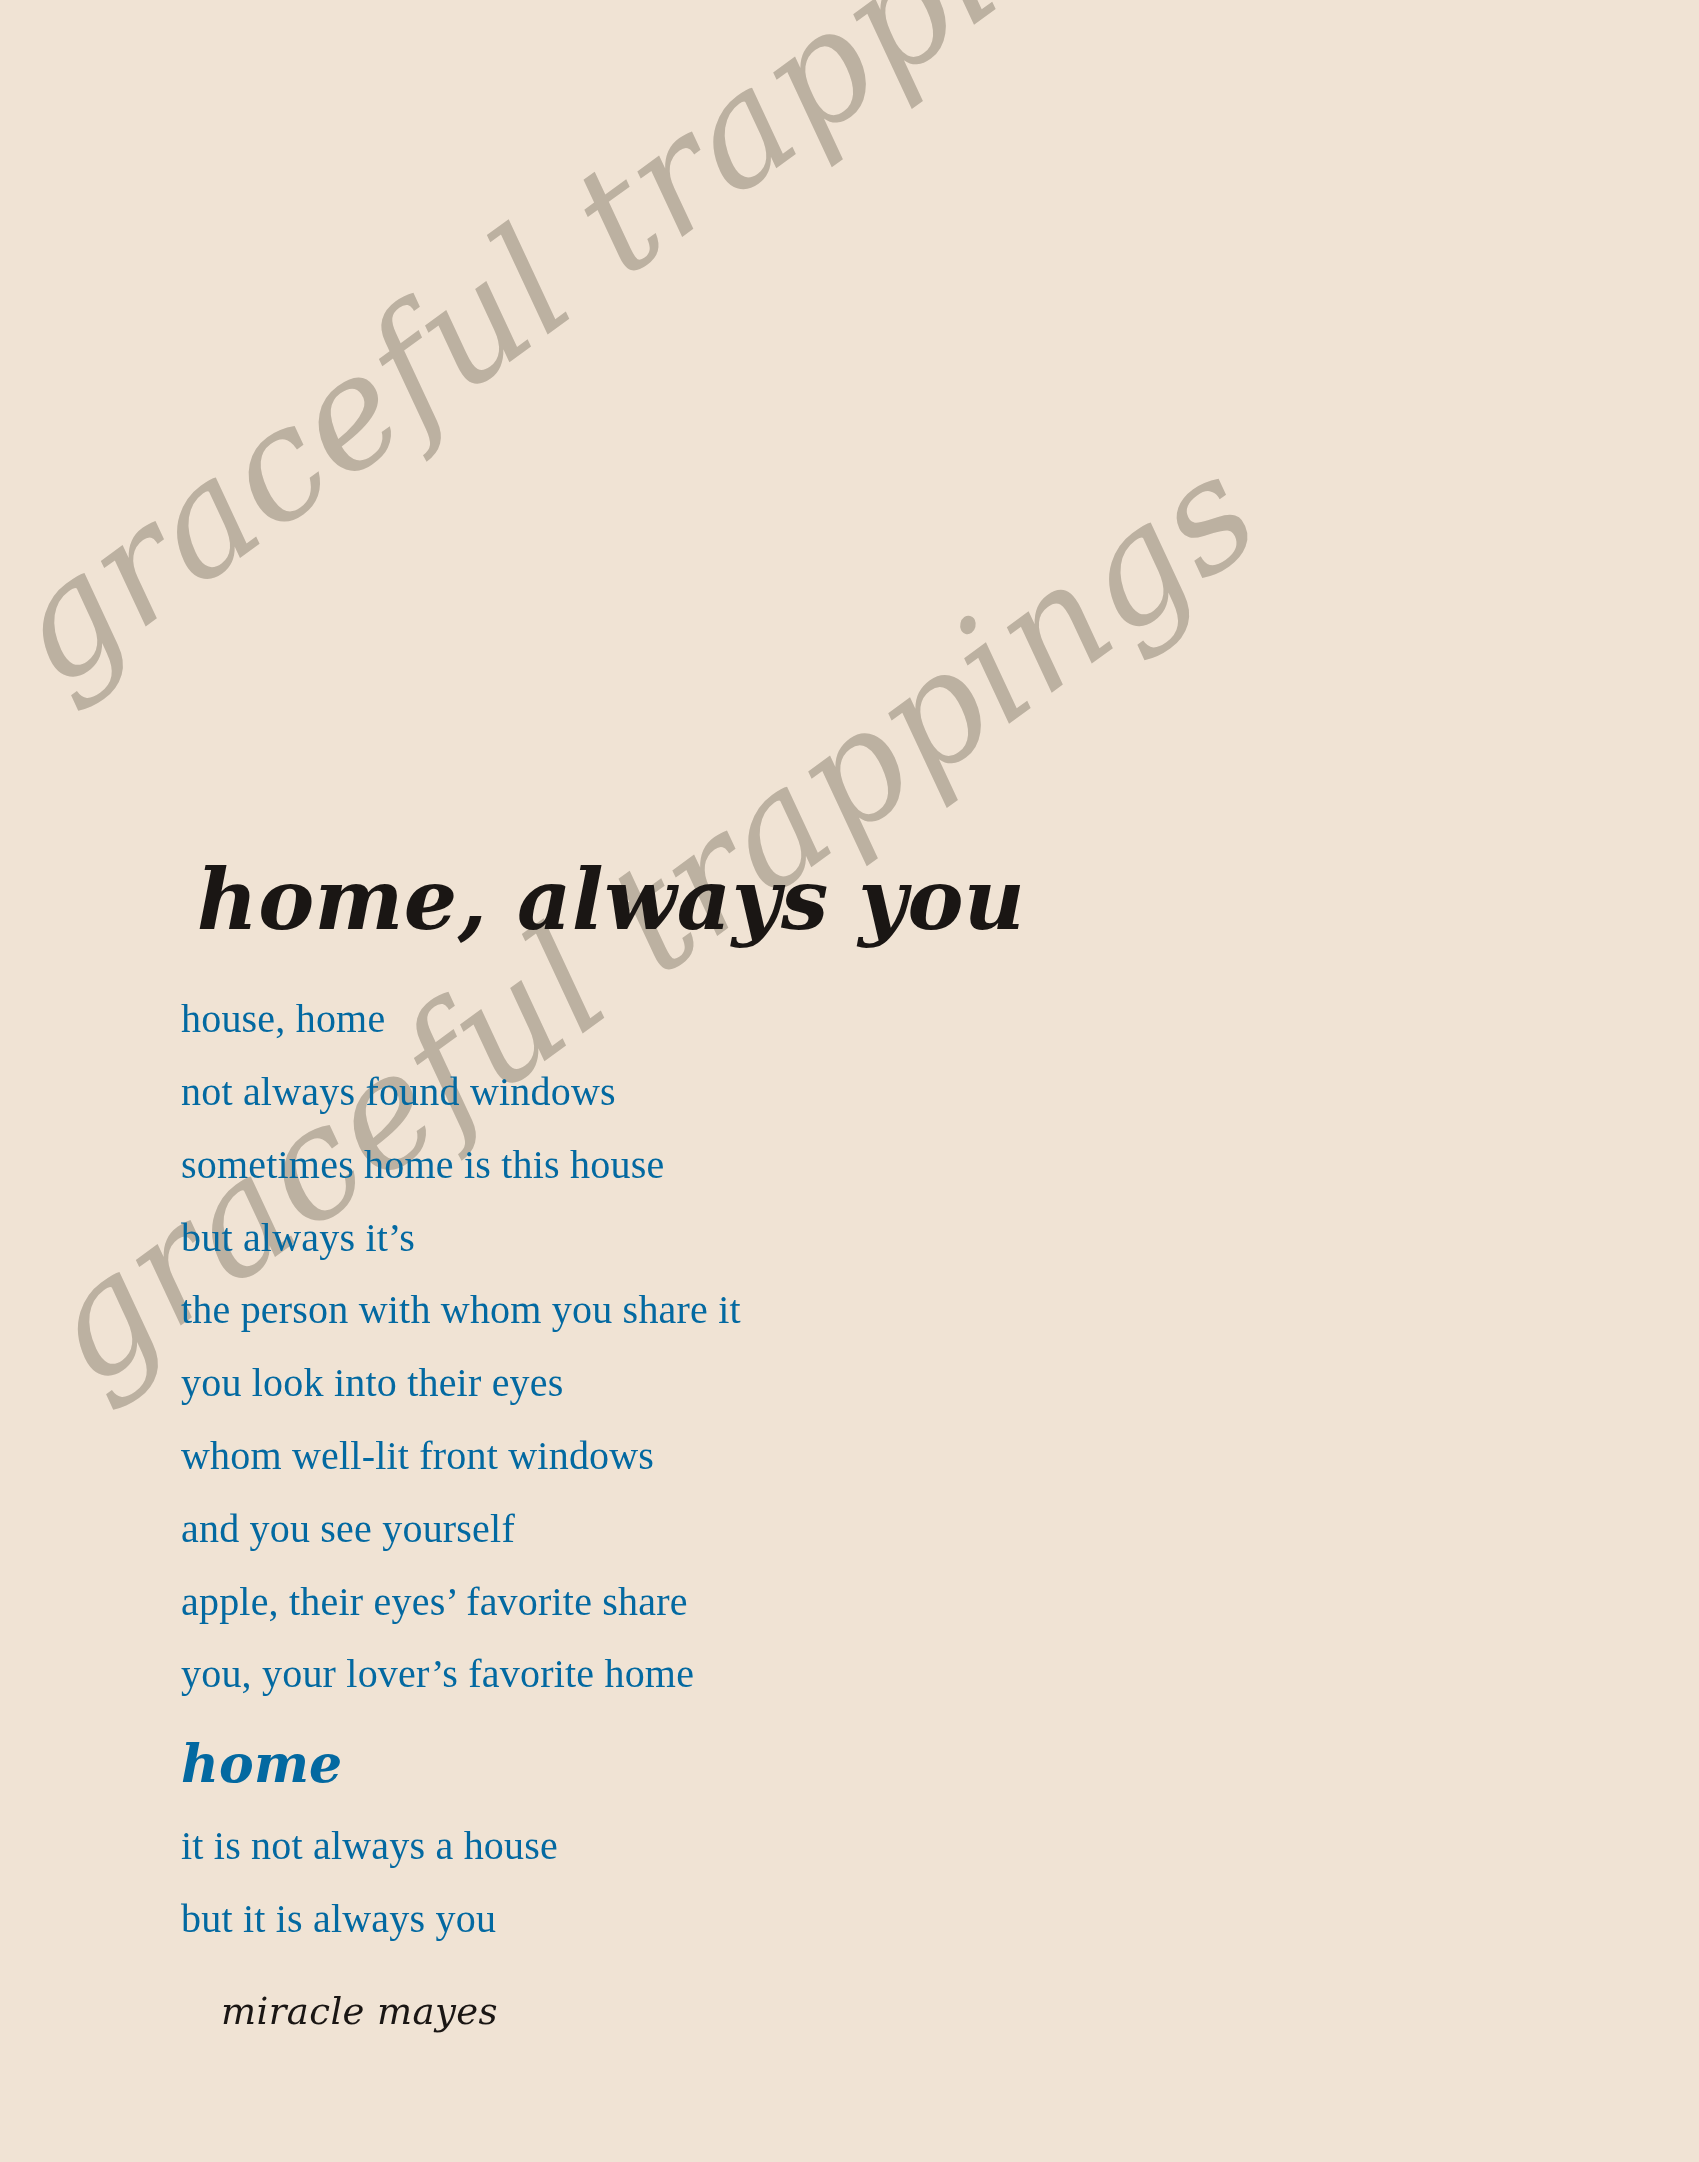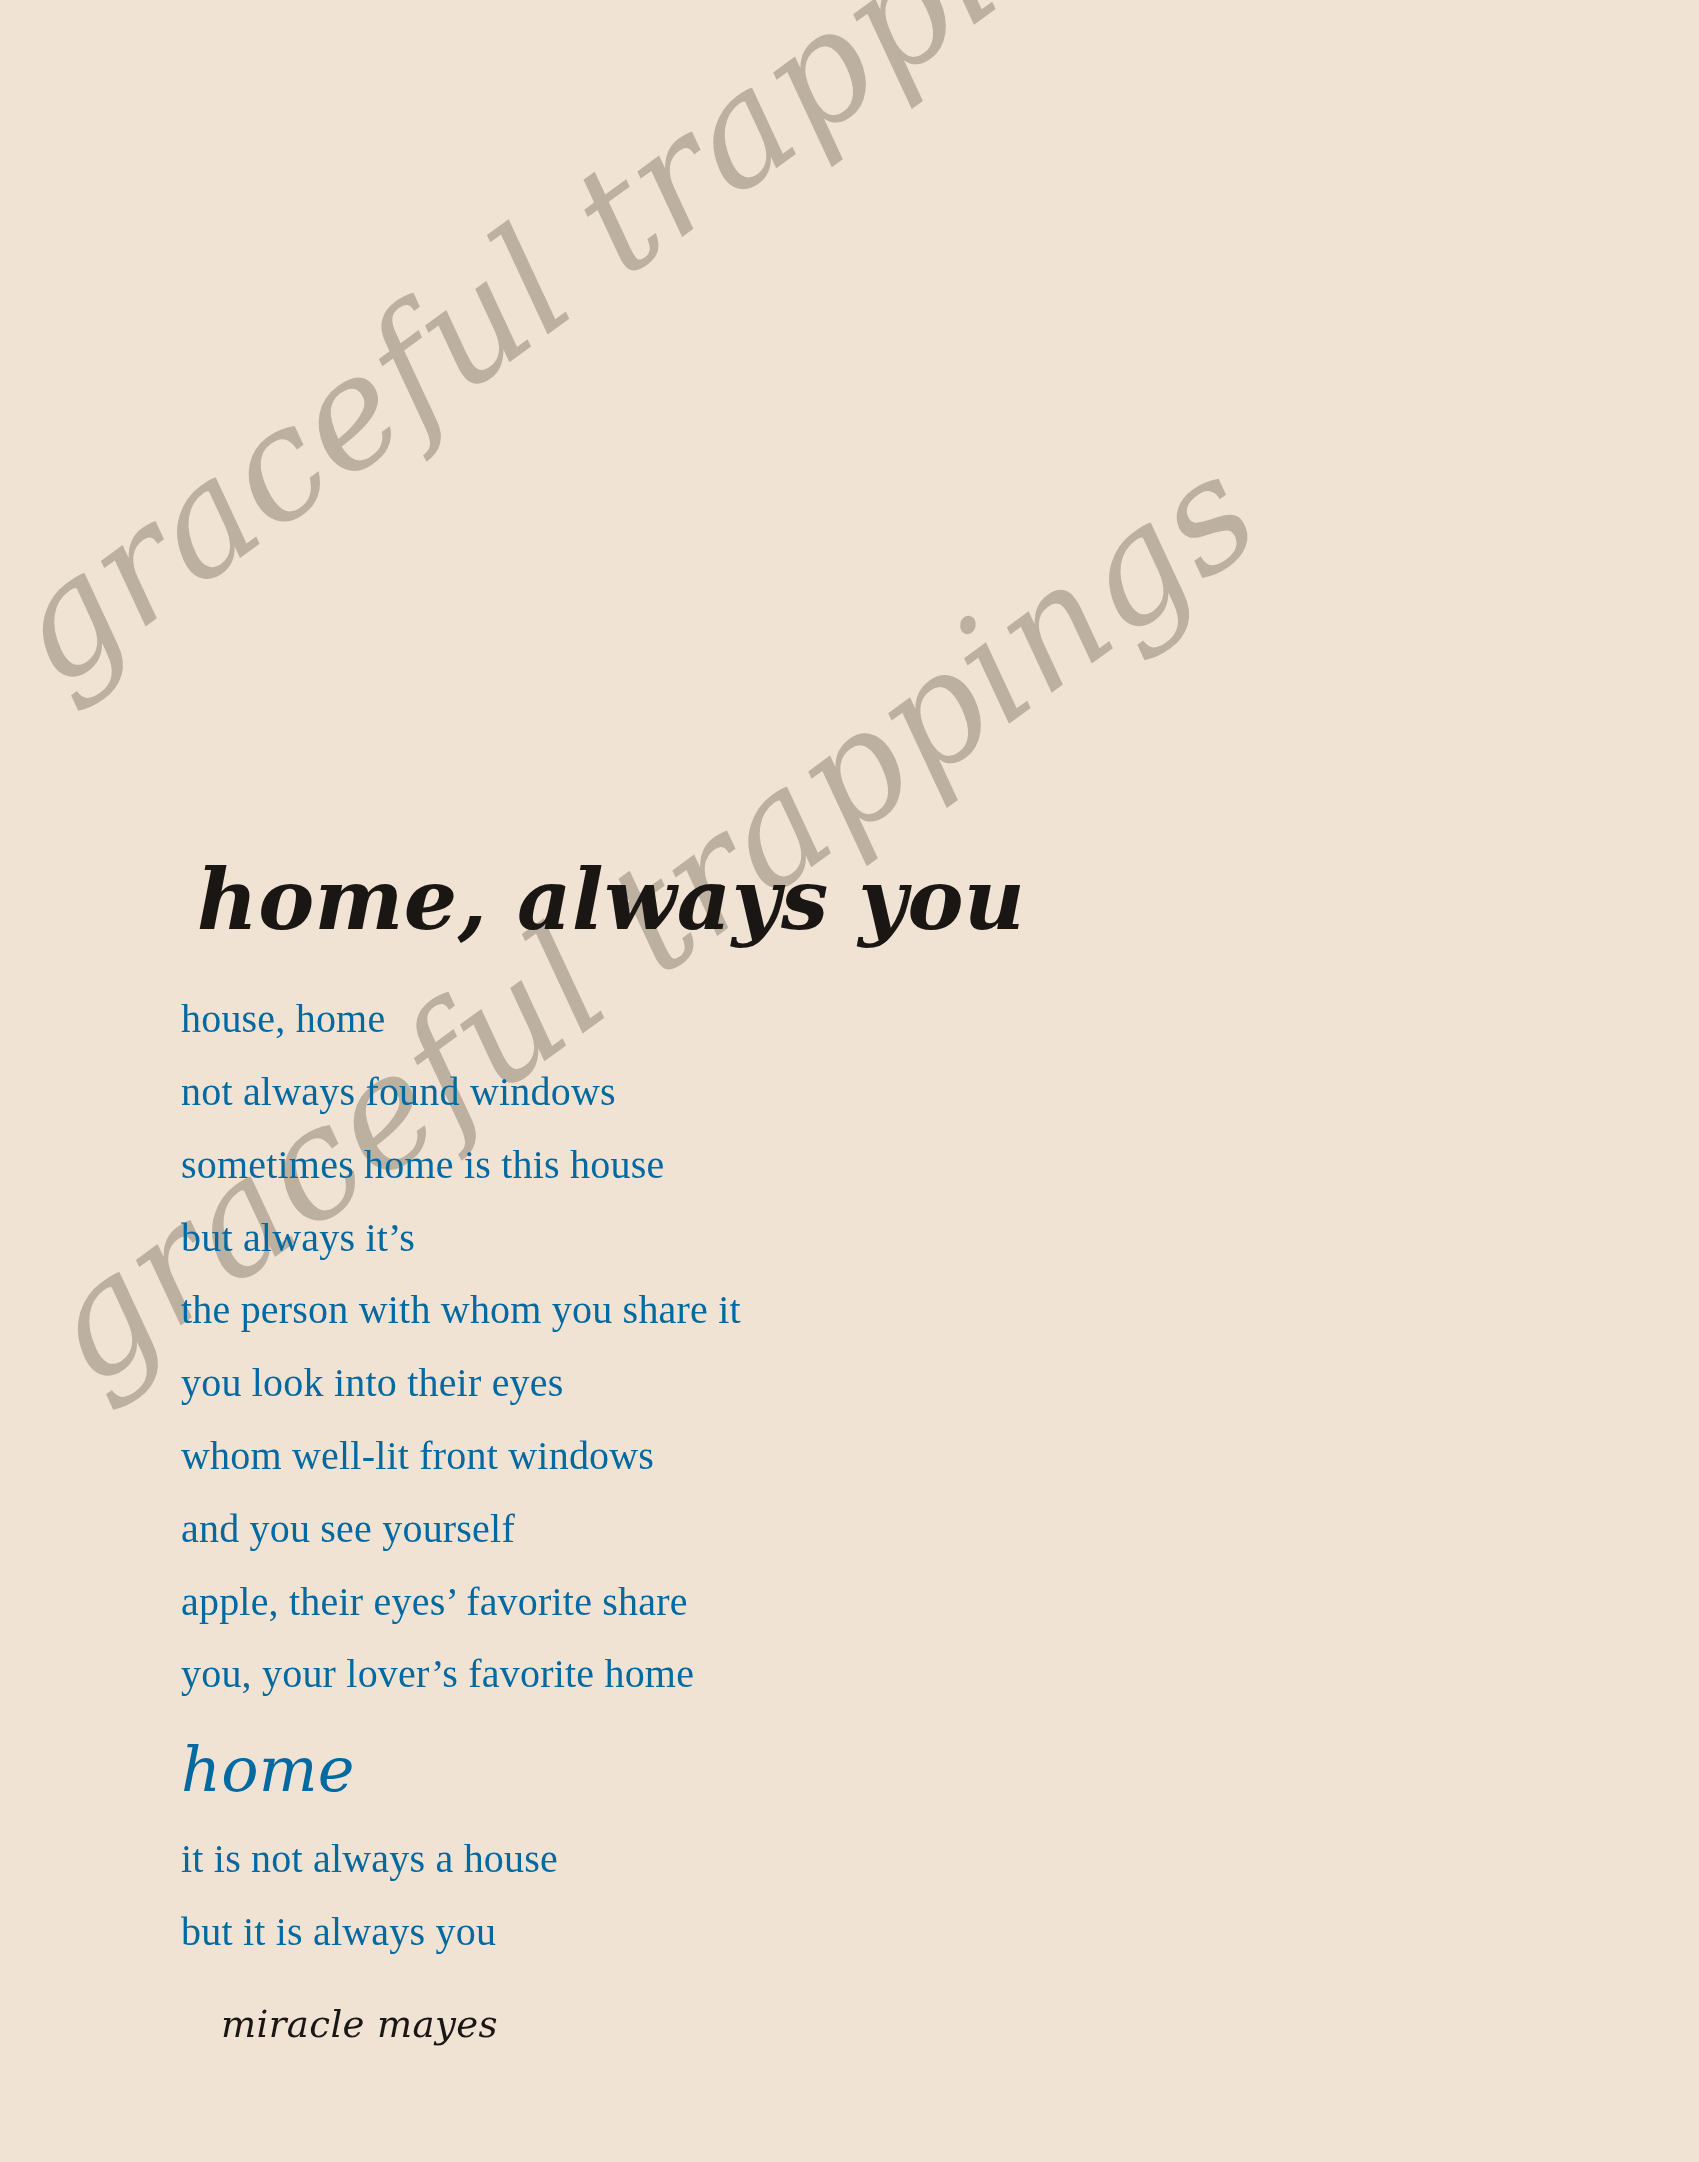--- a/index.html
+++ b/index.html
@@ -83,23 +83,24 @@
     line-height: 1.22;
     color: #0369a1;
     white-space: pre;
     letter-spacing: 0.2px;
     margin-top: 24px;
   }
 
   .poem-line.emphasis {
     font-family: "DejaVu Serif", "Liberation Serif", serif;
     font-style: italic;
-    font-size: 62px;
+    font-size: 52px;
     line-height: 1.3;
     padding-top: 7px;
+    font-weight: bold;
   }
 
   .poem-author {
     font-family: "DejaVu Serif", "Liberation Serif", serif;
     font-style: italic;
     font-size: 37px;
     color: #1a1614;
     margin-top: 47px;
     letter-spacing: 0.4px;
     margin-left: 40px;

